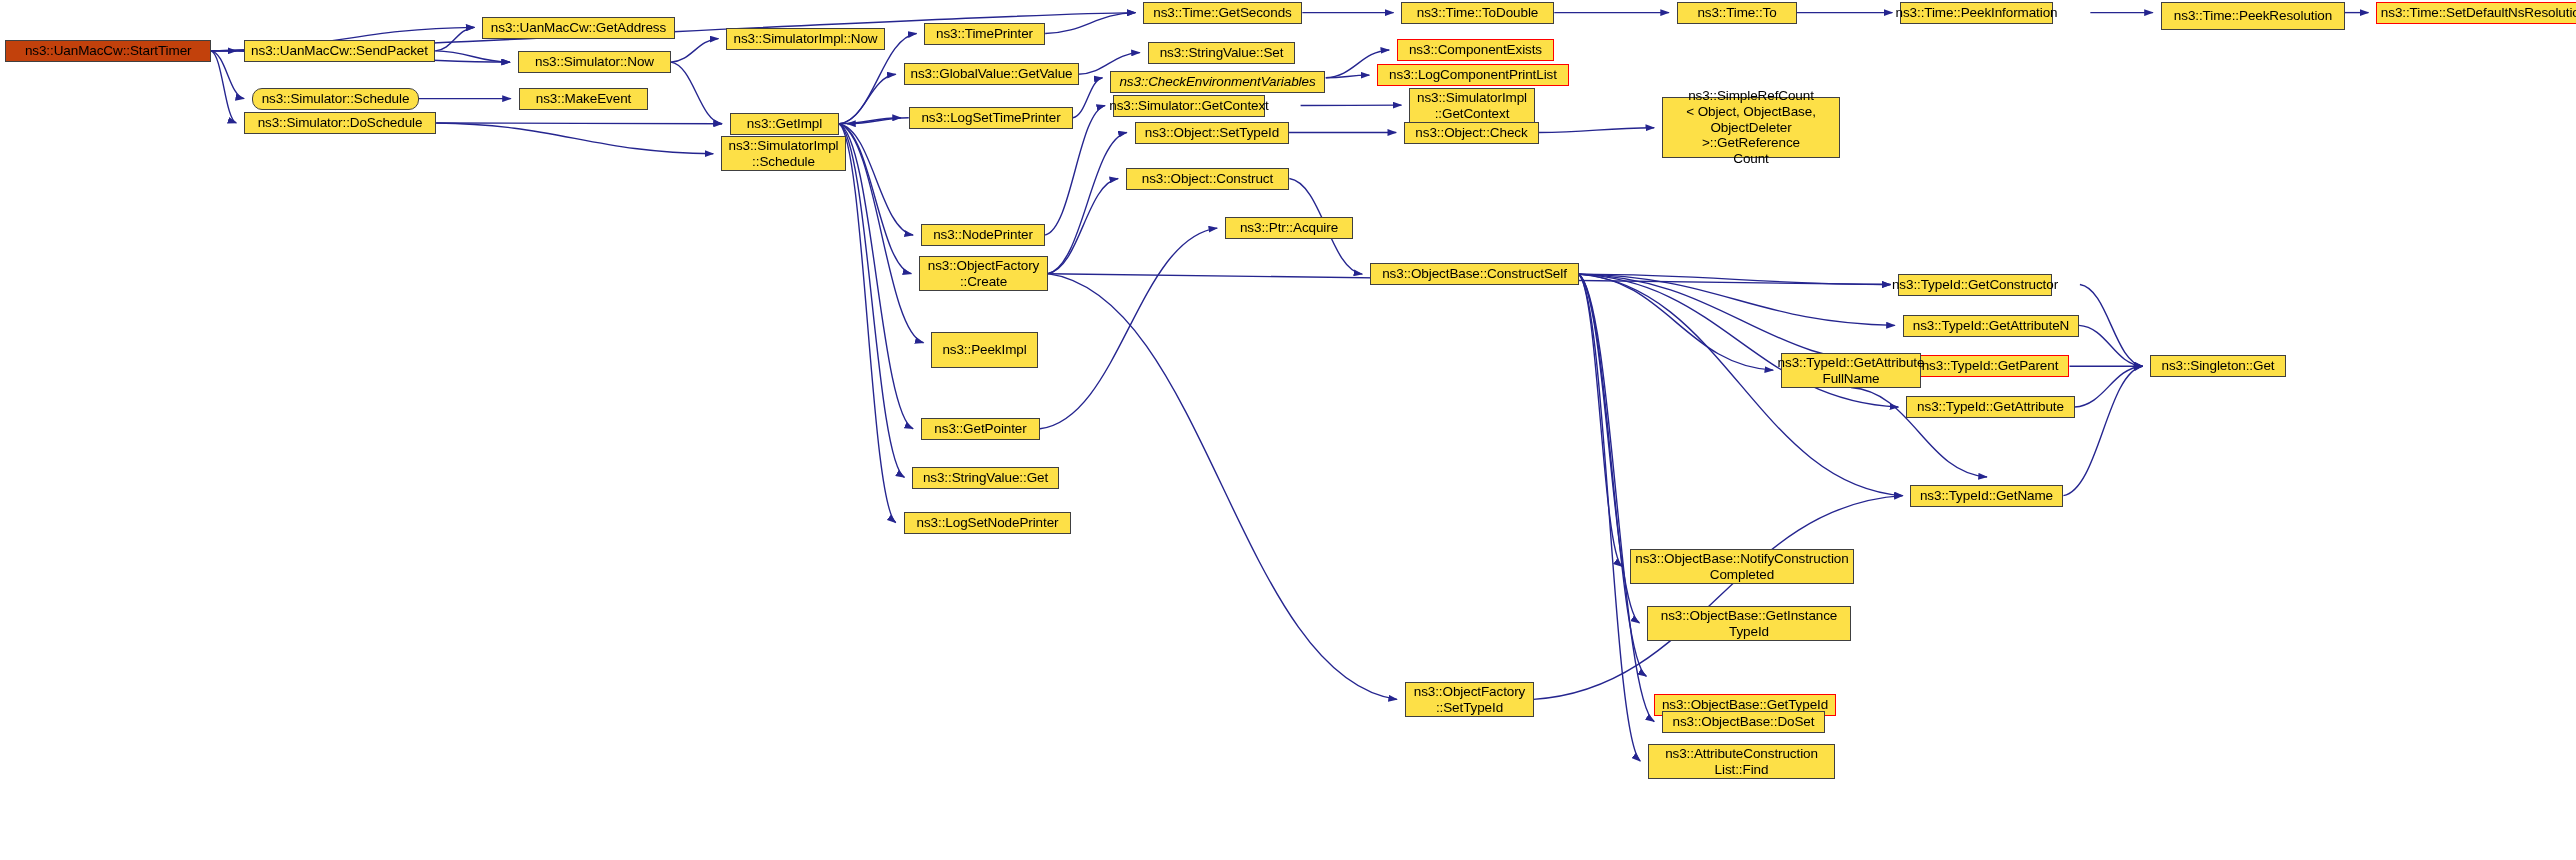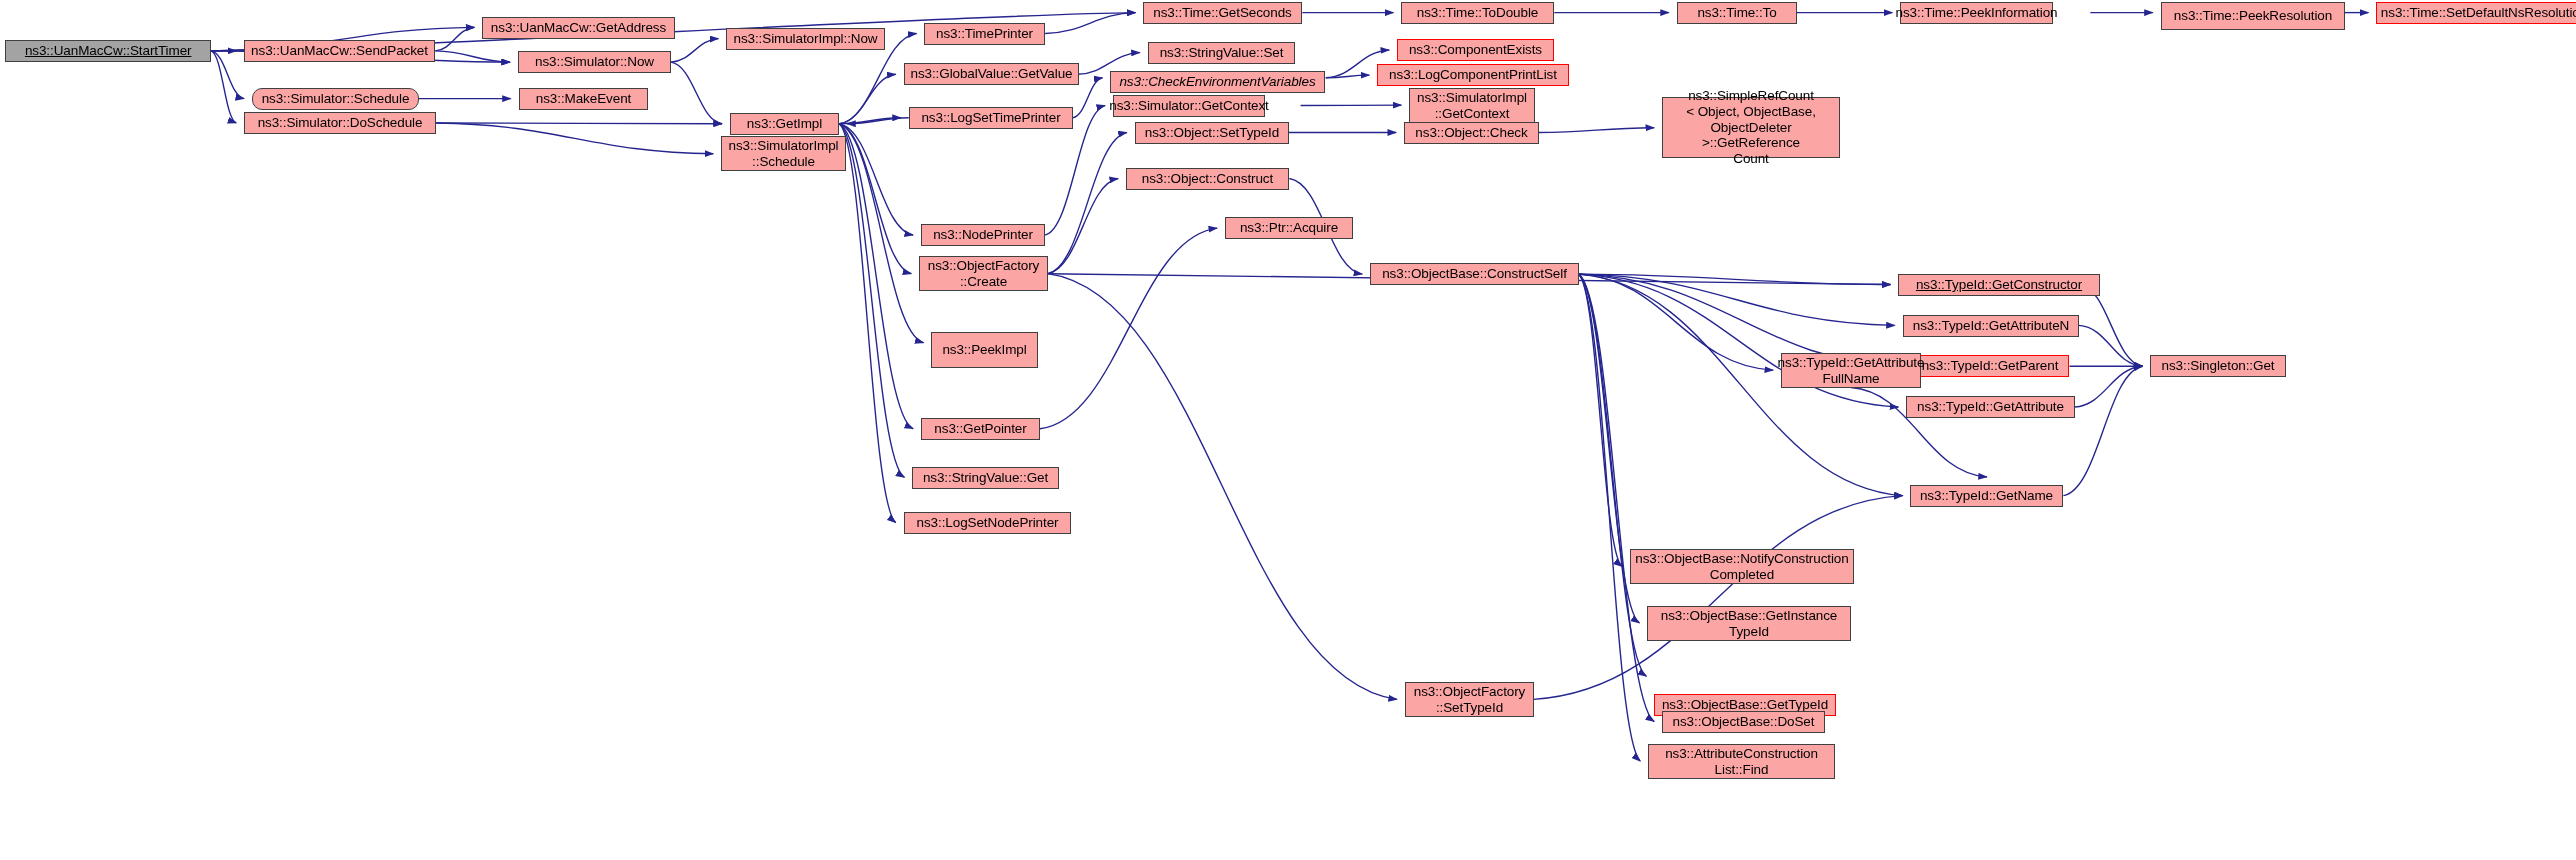--- a/index.html
+++ b/index.html
@@ -22,34 +22,33 @@
     height: 861px;
     pointer-events: none;
   }
   .node {
     position: absolute;
     box-sizing: border-box;
     display: flex;
     align-items: center;
     justify-content: center;
     text-align: center;
-    background: #fca5a5;
+    background: #fde047;
     border: 0.9px solid #404040;
     color: #000000;
     font-size: 13.5px;
     line-height: 1.18;
     white-space: pre-line;
     letter-spacing: -0.1px;
     padding: 0 2.6px;
     z-index: 5;
   }
   .node.root {
-    background: #a3a3a3;
+    background: #c2410c;
     border: 0.9px solid #404040;
-    text-decoration: underline;
   }
   .node.redborder {
     border: 0.9px solid #ff0000;
   }
 </style>
 </head>
 <body>
 
 <div id="canvas">
   <svg id="edge-layer" viewBox="0 0 2965 991">
@@ -160,21 +159,21 @@
       <div class="node" style="left: 1404px; top: 122px; width: 135px; height: 22px;">ns3::Object::Check</div>
       <div class="node" style="left: 1662px; top: 97px; width: 178px; height: 61px;">ns3::SimpleRefCount
 &lt; Object, ObjectBase,
 ObjectDeleter &gt;::GetReference
 Count</div>
       <div class="node" style="left: 1677px; top: 1.7px; width: 120px; height: 22px;">ns3::Time::To</div>
       <div class="node" style="left: 1900px; top: 1.7px; width: 153px; height: 22px;">ns3::Time::PeekInformation</div>
       <div class="node" style="left: 2161px; top: 1.7px; width: 184px; height: 28px;">ns3::Time::PeekResolution</div>
       <div class="node redborder" style="left: 2376px; top: 1.7px; width: 216px; height: 22px;">ns3::Time::SetDefaultNsResolution</div>
       <div class="node" style="left: 1370px; top: 263px; width: 209px; height: 22px;">ns3::ObjectBase::ConstructSelf</div>
-      <div class="node" style="left: 1898px; top: 274px; width: 202px; height: 22px; text-decoration: underline;">ns3::TypeId::GetConstructor</div>
+      <div class="node" style="left: 1898px; top: 274px; width: 154px; height: 22px;">ns3::TypeId::GetConstructor</div>
       <div class="node" style="left: 1903px; top: 315px; width: 176px; height: 22px;">ns3::TypeId::GetAttributeN</div>
       <div class="node redborder" style="left: 1911px; top: 355px; width: 158px; height: 22px;">ns3::TypeId::GetParent</div>
       <div class="node" style="left: 1906px; top: 396px; width: 169px; height: 22px;">ns3::TypeId::GetAttribute</div>
       <div class="node" style="left: 1781px; top: 353px; width: 140px; height: 35px;">ns3::TypeId::GetAttribute
 FullName</div>
       <div class="node" style="left: 1910px; top: 485px; width: 153px; height: 22px;">ns3::TypeId::GetName</div>
       <div class="node" style="left: 2150px; top: 355px; width: 136px; height: 22px;">ns3::Singleton::Get</div>
       <div class="node" style="left: 1630px; top: 549px; width: 224px; height: 35px;">ns3::ObjectBase::NotifyConstruction
 Completed</div>
       <div class="node" style="left: 1647px; top: 606px; width: 204px; height: 35px;">ns3::ObjectBase::GetInstance

